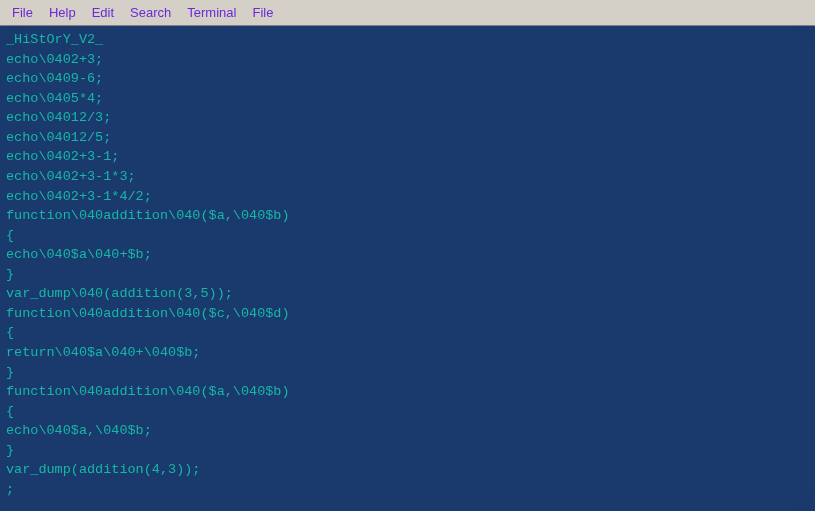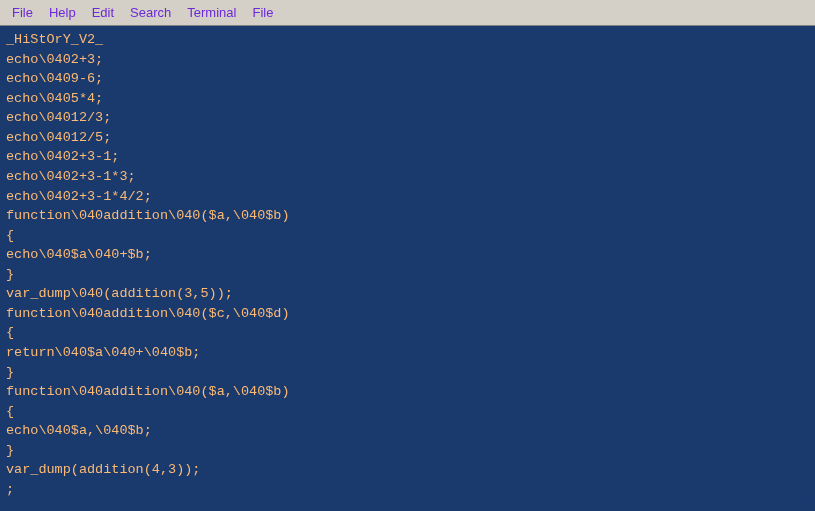--- a/index.html
+++ b/index.html
@@ -36,21 +36,21 @@
       color: #6d28d9;
       cursor: pointer;
       user-select: none;
     }
 
     #terminal-content {
       flex: 1;
       background: #1a3a6e;
       padding: 4px 6px;
       overflow-y: auto;
-      color: #fdba74;
+      color: #14b8a6;
       font-size: 13.5px;
       line-height: 1.45;
       white-space: pre;
       border-radius: 23px;
     }
   </style>
 </head>
 <body>
 
 <div id="menu-bar">

